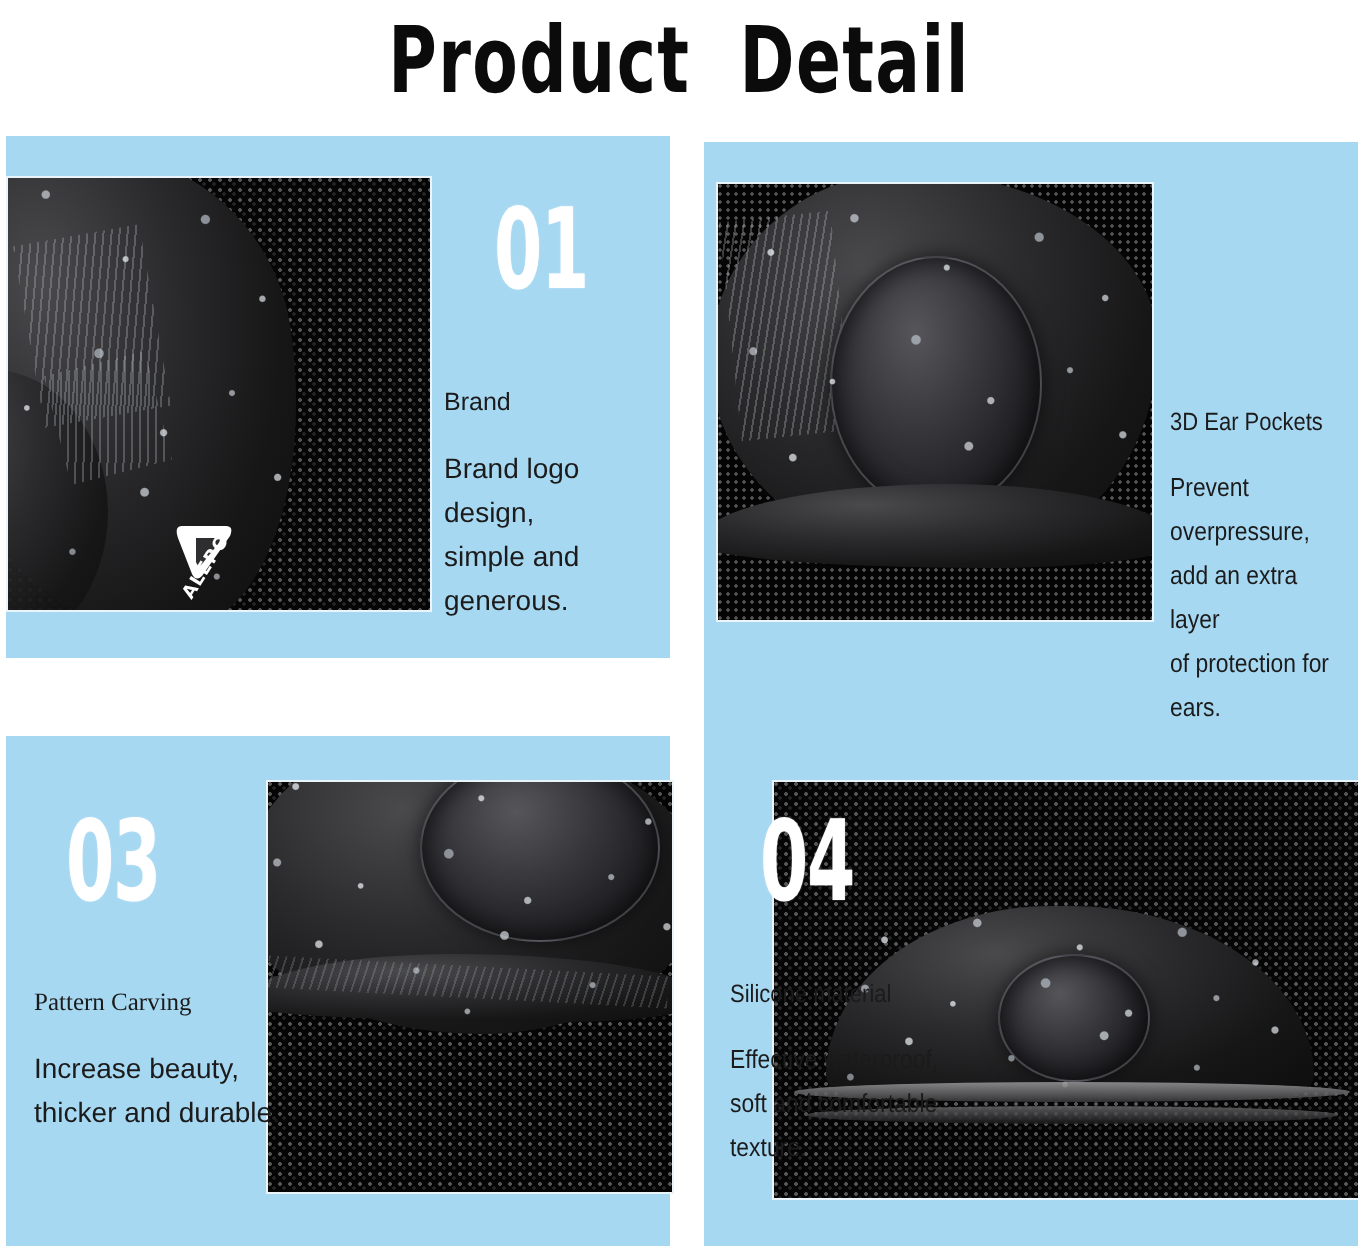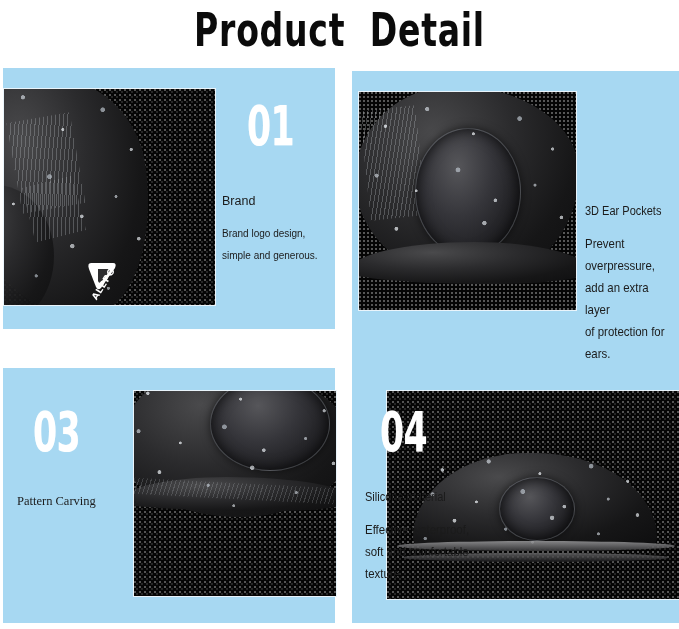--- a/index.html
+++ b/index.html
@@ -124,21 +124,21 @@
   
   .heading{
     position:absolute;
     font-size:12.5px;
     line-height:15px;
     color:#1b1b1b;
     white-space:pre;
   }
   .body{
     position:absolute;
-    font-size:10px;
+    font-size:14px;
     line-height:22px;
     color:#1b1b1b;
     white-space:pre-line;
   }
   .cond .heading,.cond .body{
     transform:scaleX(0.88);
     transform-origin:0 0;
   }
   .cond .body{font-size:13px;}
 
@@ -210,20 +210,22 @@
     <div class="mesh"></div>
     <div class="cap" style="left:-14px;top:-24px;width:232px;height:150px;border-radius:40% 60% 48% 52%/54% 50% 50% 46%;"></div>
     <div class="ear-pocket" style="left:76px;top:-14px;width:118px;height:92px;"></div>
     <div class="cap" style="left:-14px;top:86px;width:232px;height:34px;border-radius:46% 54% 30% 70%/74% 66% 34% 26%;"></div>
     <div class="ridges" style="left:0px;top:92px;width:200px;height:16px;transform:rotate(3deg);opacity:.7;"></div>
     <div class="cap-drops" style="left:-14px;top:-24px;width:232px;height:146px;"></div>
   </div>
 
   <div class="num" style="left:30px;top:36px;">03</div>
   <div class="heading" style="left:14px;top:126px;font-family:Liberation Serif, serif;">Pattern Carving</div>
+  <div class="body" style="left:14px;top:155px;">Increase beauty,
+thicker and durable.</div>
 </div>
 
 <div class="panel p4 cond">
 
   <div class="photo ph4">
     <div class="mesh"></div>
     <div class="cap" style="left:26px;top:62px;width:244px;height:96px;border-radius:48% 52% 8% 8%/92% 92% 12% 12%;"></div>
     <div class="ear-pocket" style="left:112px;top:86px;width:74px;height:62px;"></div>
     <div class="cap-drops" style="left:26px;top:62px;width:244px;height:94px;"></div>
     <div class="cap" style="left:10px;top:150px;width:278px;height:10px;border-radius:50%;background:linear-gradient(180deg,#9a9a9c,#3a3a3c);opacity:.85;"></div>

